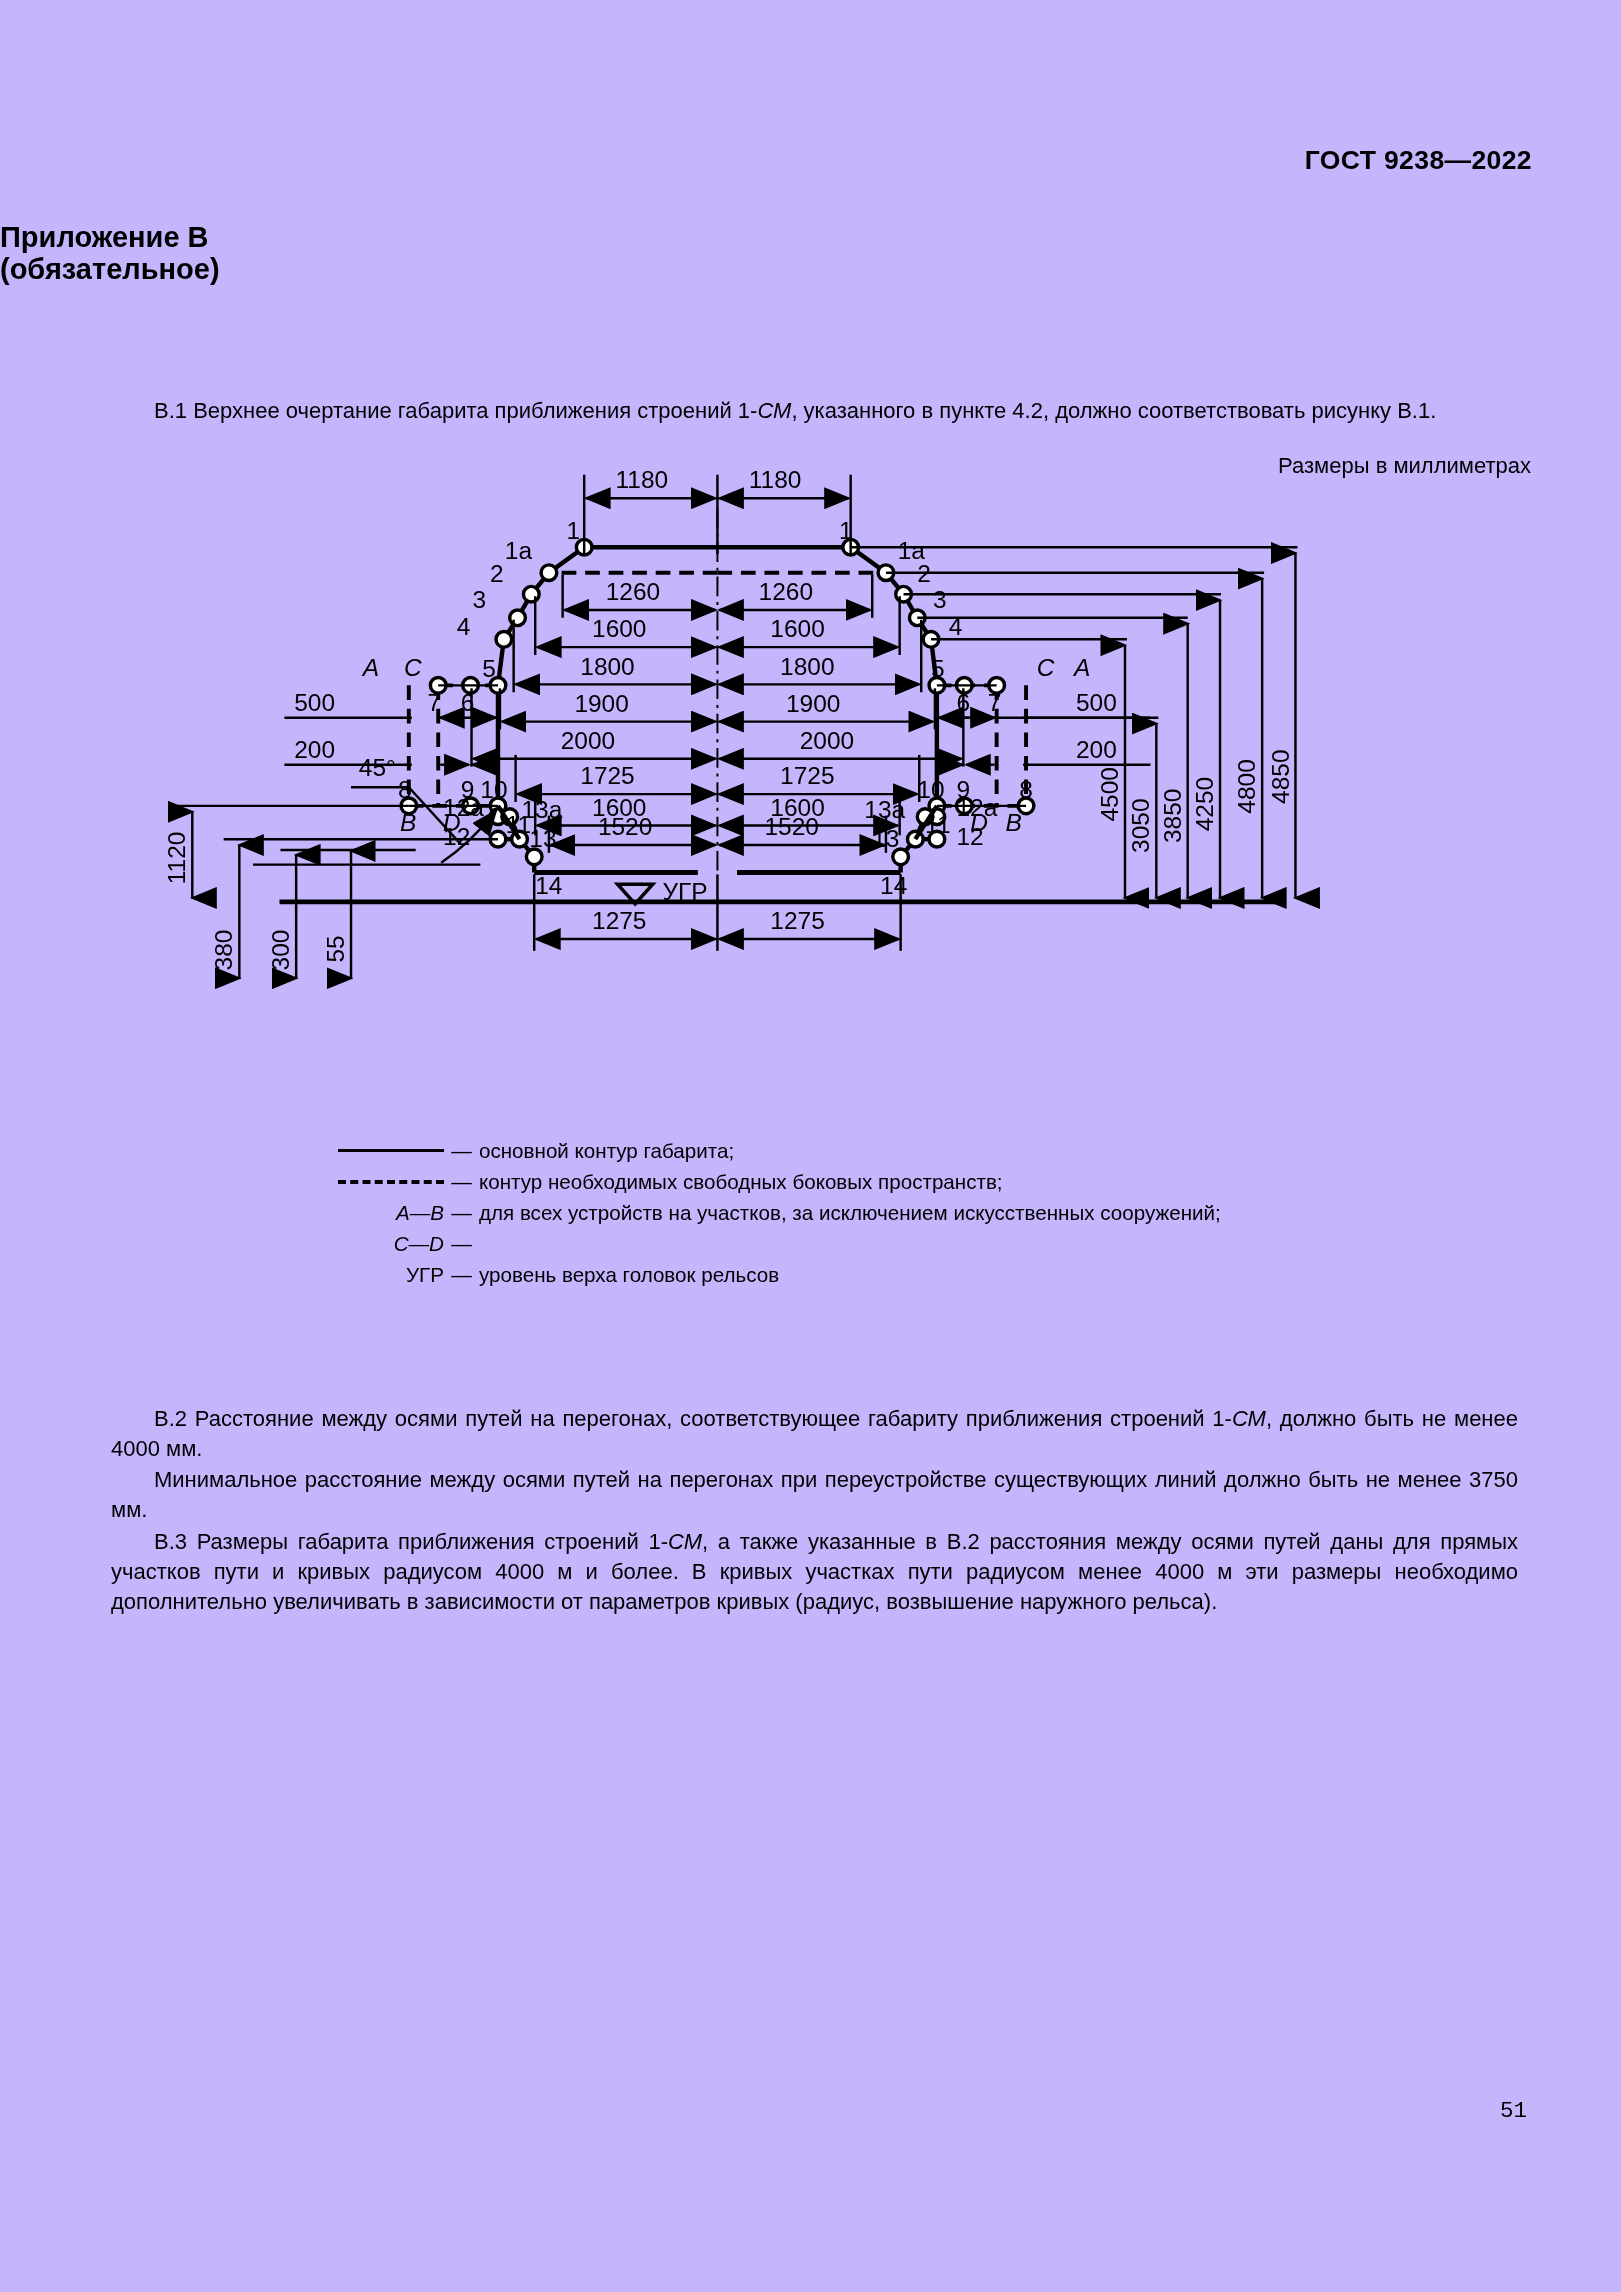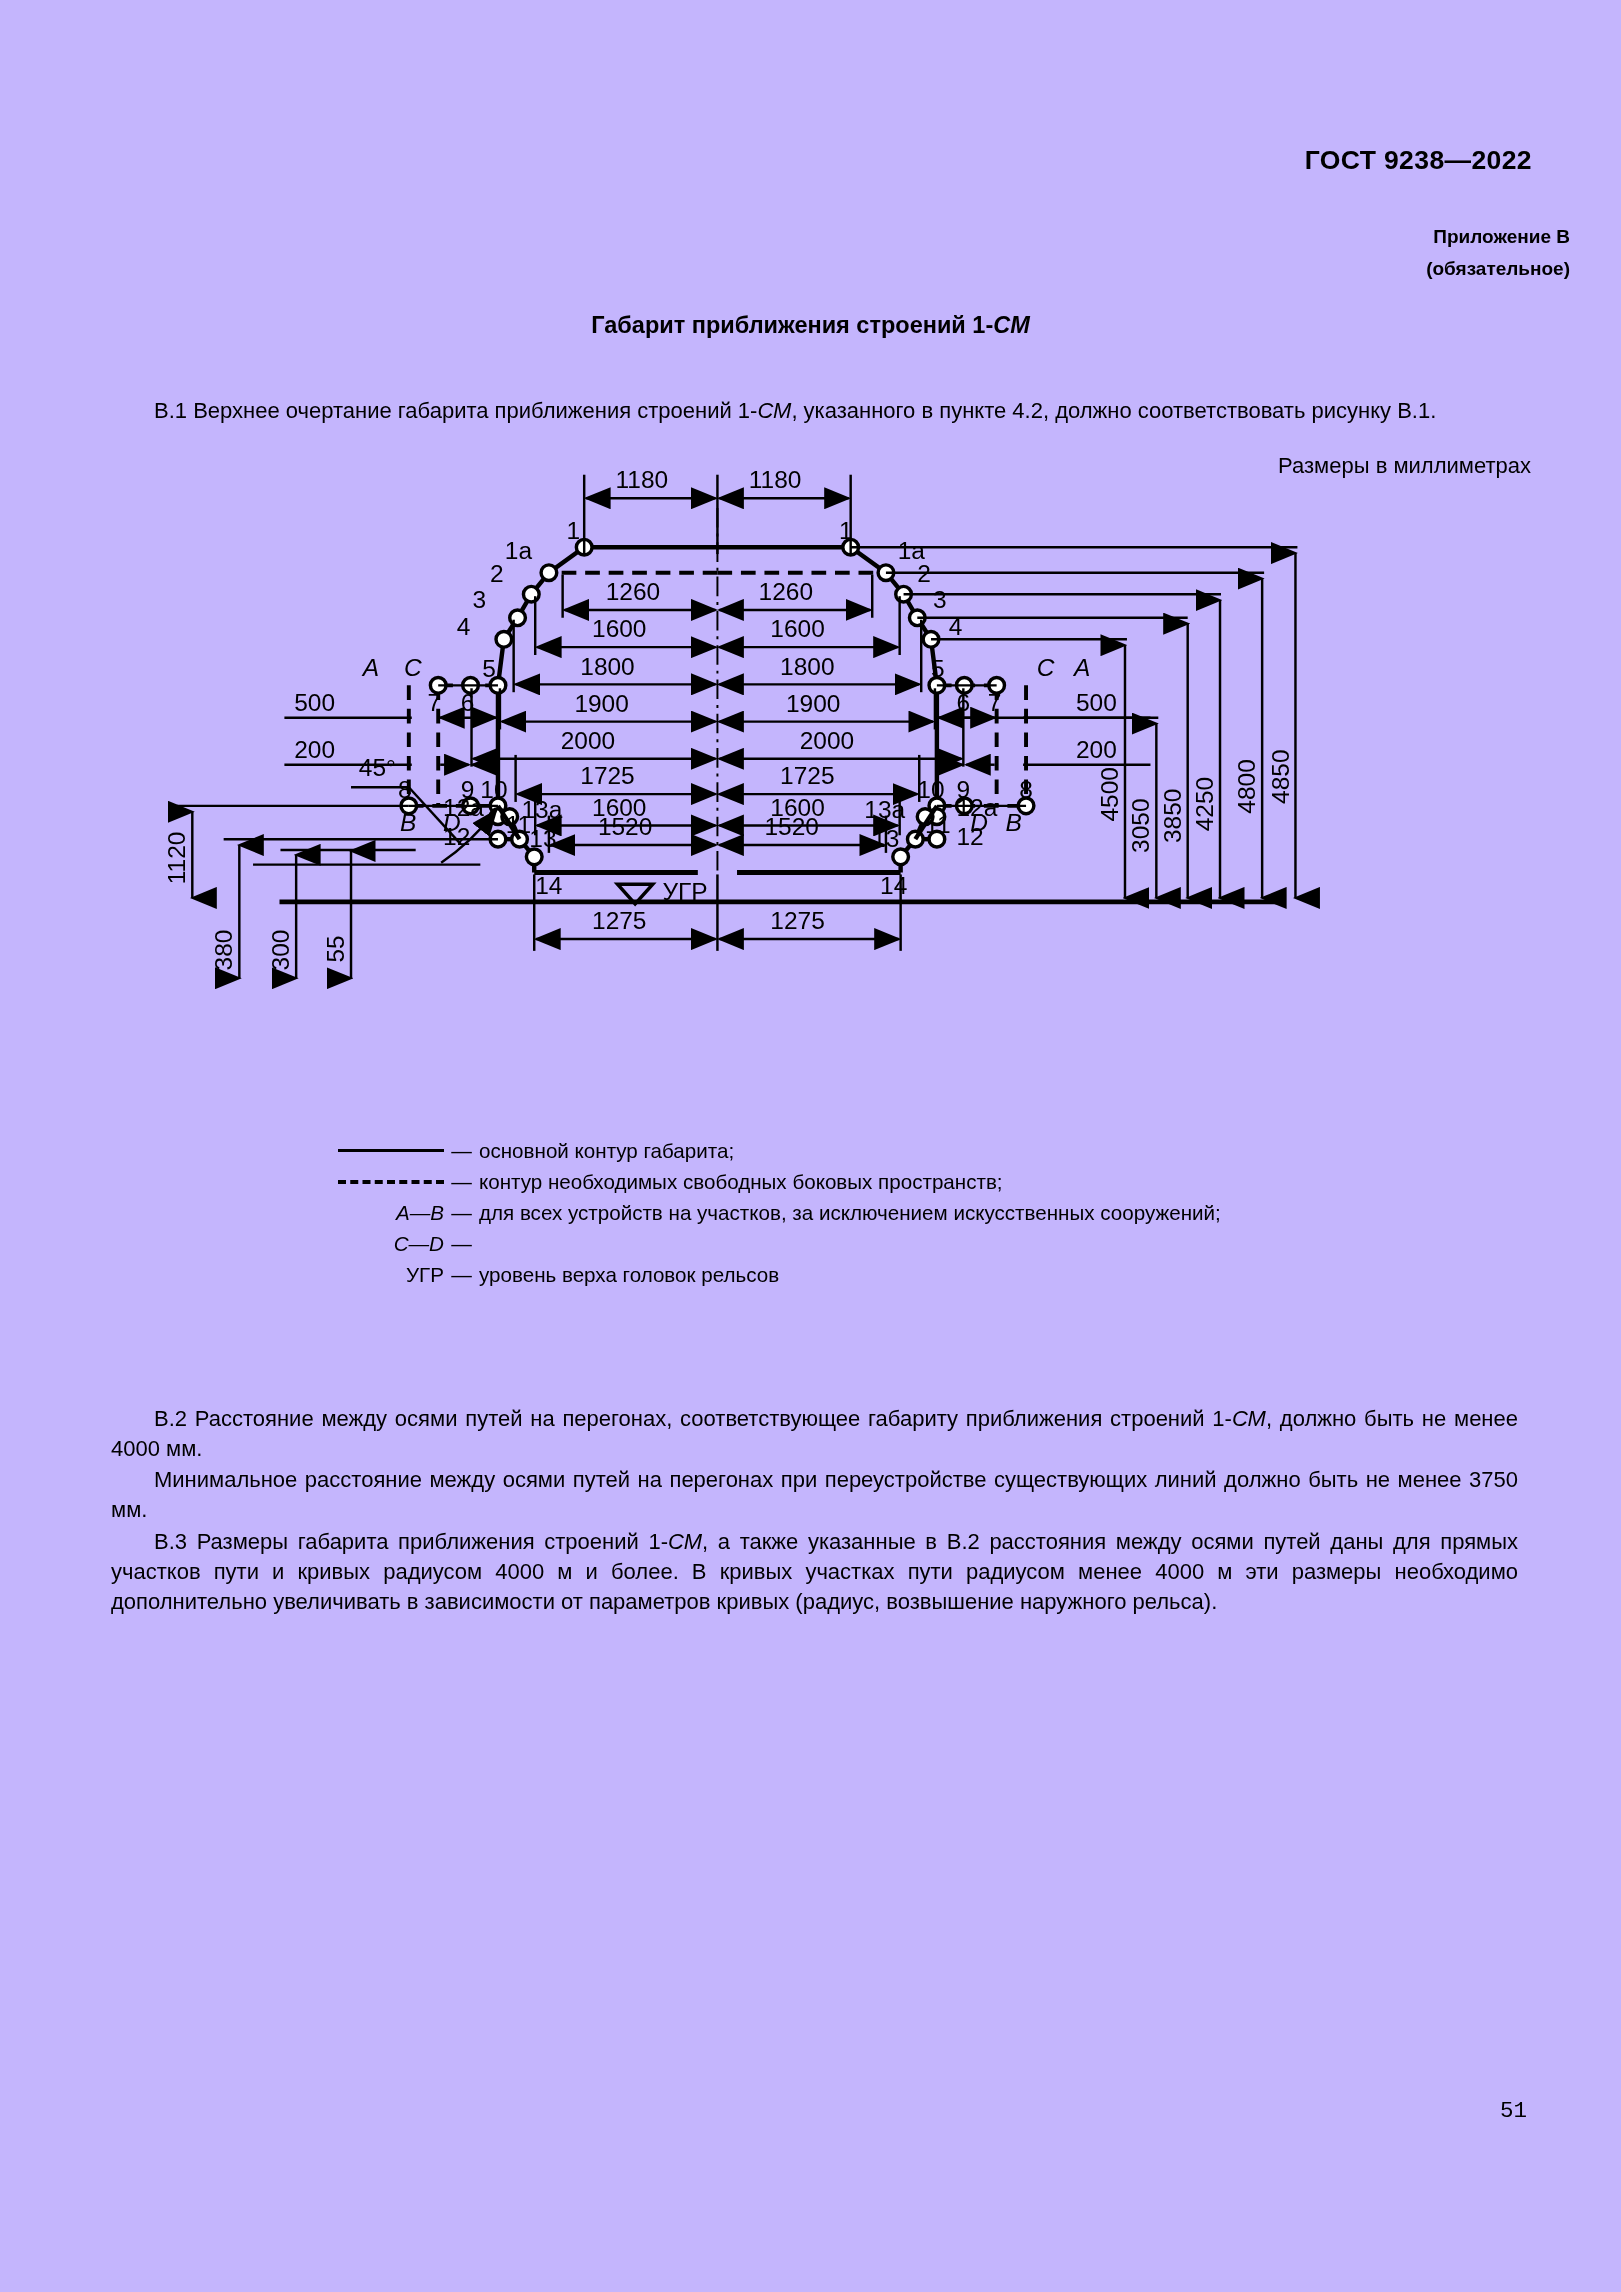--- a/index.html
+++ b/index.html
@@ -30,22 +30,22 @@
     font-weight: bold;
     letter-spacing: 0.4px;
   }
 
   
   .annex-title {
     position: absolute;
     top: 221px;
     left: 0;
     width: 1570px;
-    text-align: right;
-    font-size: 19px;
+    text-align: left;
+    font-size: 29px;
     font-weight: bold;
     line-height: 32px;
   }
   .fig-title {
     position: absolute;
     top: 312px;
     left: 0;
     width: 1621px;
     text-align: center;
     font-size: 23.5px;
@@ -163,21 +163,20 @@
 
 <div class="page">
 
   <div class="doc-header">ГОСТ 9238—2022</div>
 
   <div class="annex-title">
     <div>Приложение В</div>
     <div>(обязательное)</div>
   </div>
 
-  <div class="fig-title"><span>Габарит приближения строений 1-</span><i>СМ</i></div>
 
   <p class="para p-b1 indent"><span>В.1 Верхнее очертание габарита приближения строений 1-</span><i>СМ</i><span>, указанного в пункте 4.2, должно соответствовать рисунку В.1.</span></p>
 
   <div class="units-note">Размеры в миллиметрах</div>
 
   <div class="drawing">
   <svg width="1621" height="676" viewBox="0 0 1654 690" xmlns="http://www.w3.org/2000/svg">
     <defs>
       <marker id="ah" markerWidth="11" markerHeight="9" refX="10" refY="4.5" orient="auto">
         <path d="M0,0 L11,4.5 L0,9 z" fill="#000"></path>

